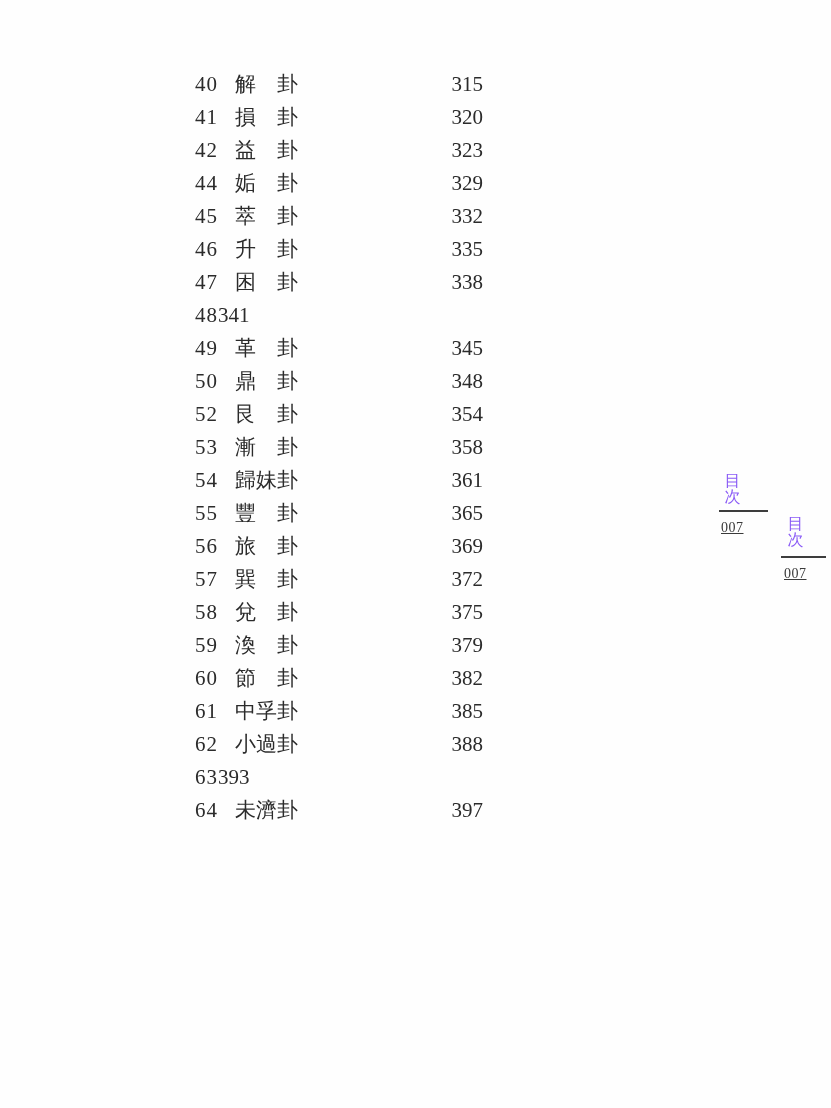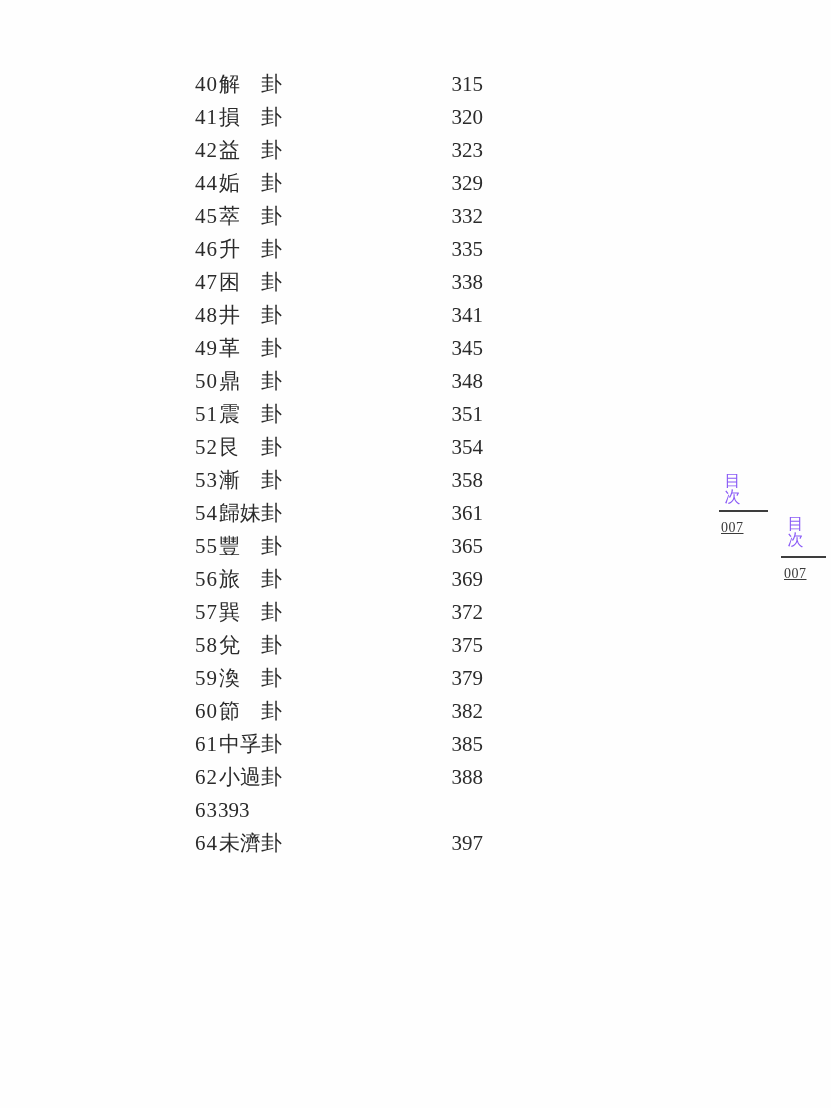--- a/index.html
+++ b/index.html
@@ -30,21 +30,21 @@
     white-space: pre;
   }
   .toc-row .no {
     width: 28px;
     text-align: right;
     font-size: 21px;
     letter-spacing: 1px;
   }
   .toc-row .name {
     flex: 1;
-    margin-left: 1px;
+    margin-left: 17px;
     font-size: 21px;
     letter-spacing: 0px;
   }
   .toc-row .page-no {
     font-size: 21px;
   }
   
   .mark-label {
     position: absolute;
     width: 17px;
@@ -117,41 +117,35 @@
     </div>
 
     <div class="toc-row">
       <span class="no">47</span>
       <span class="name">困　卦</span>
       <span class="page-no">338</span>
     </div>
 
     <div class="toc-row">
       <span class="no">48</span>
-      <span class="name">井　卦</span>
       <span class="page-no">341</span>
     </div>
 
     <div class="toc-row">
       <span class="no">49</span>
       <span class="name">革　卦</span>
       <span class="page-no">345</span>
     </div>
 
     <div class="toc-row">
       <span class="no">50</span>
       <span class="name">鼎　卦</span>
       <span class="page-no">348</span>
     </div>
 
-    <div class="toc-row">
-      <span class="no">51</span>
-      <span class="name">震　卦</span>
-      <span class="page-no">351</span>
-    </div>
 
     <div class="toc-row">
       <span class="no">52</span>
       <span class="name">艮　卦</span>
       <span class="page-no">354</span>
     </div>
 
     <div class="toc-row">
       <span class="no">53</span>
       <span class="name">漸　卦</span>

